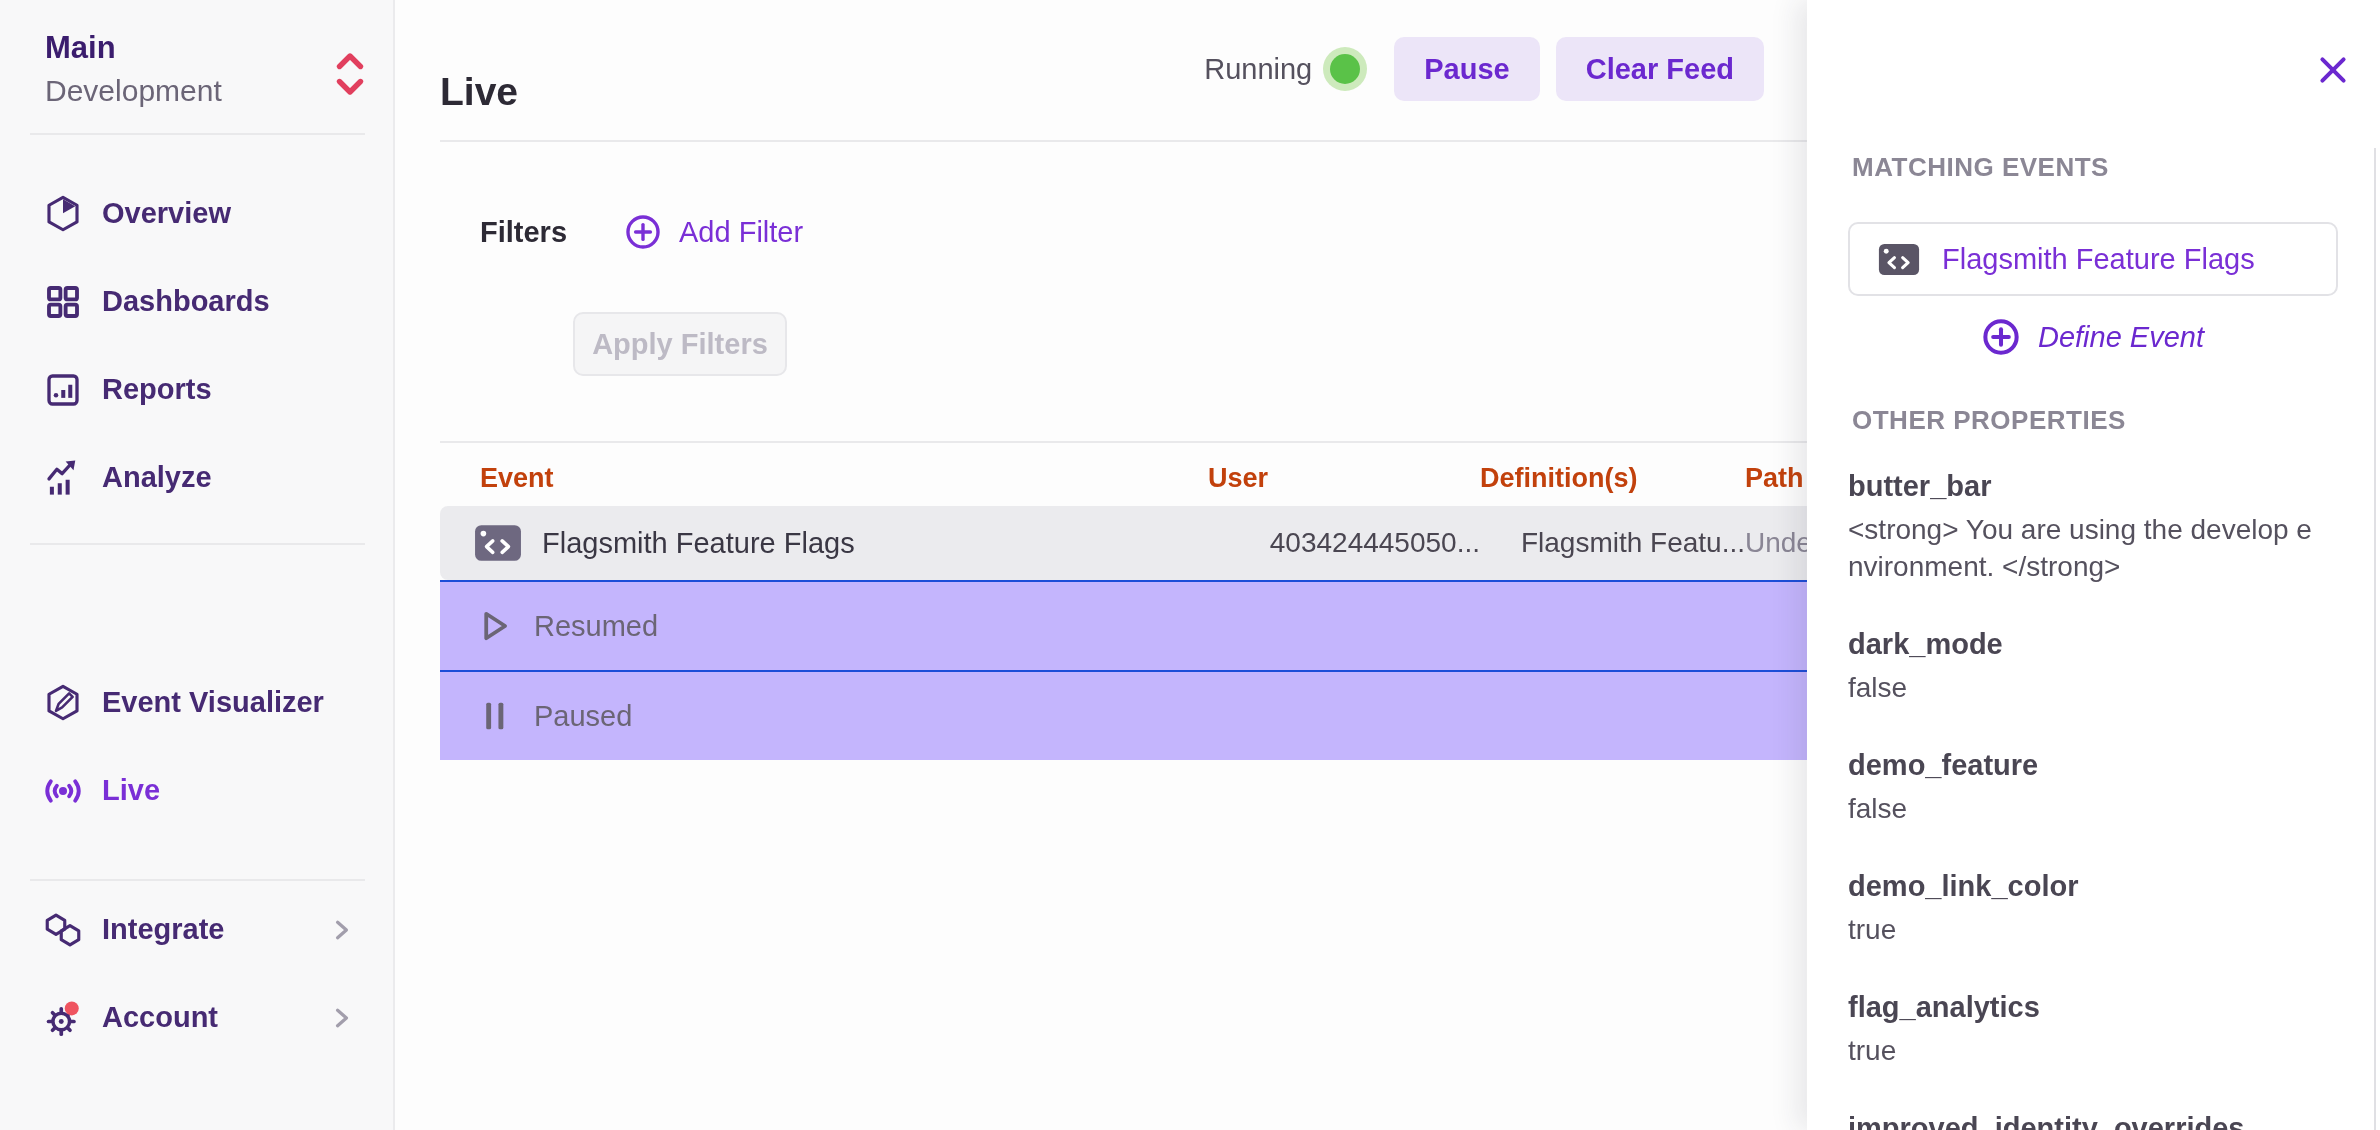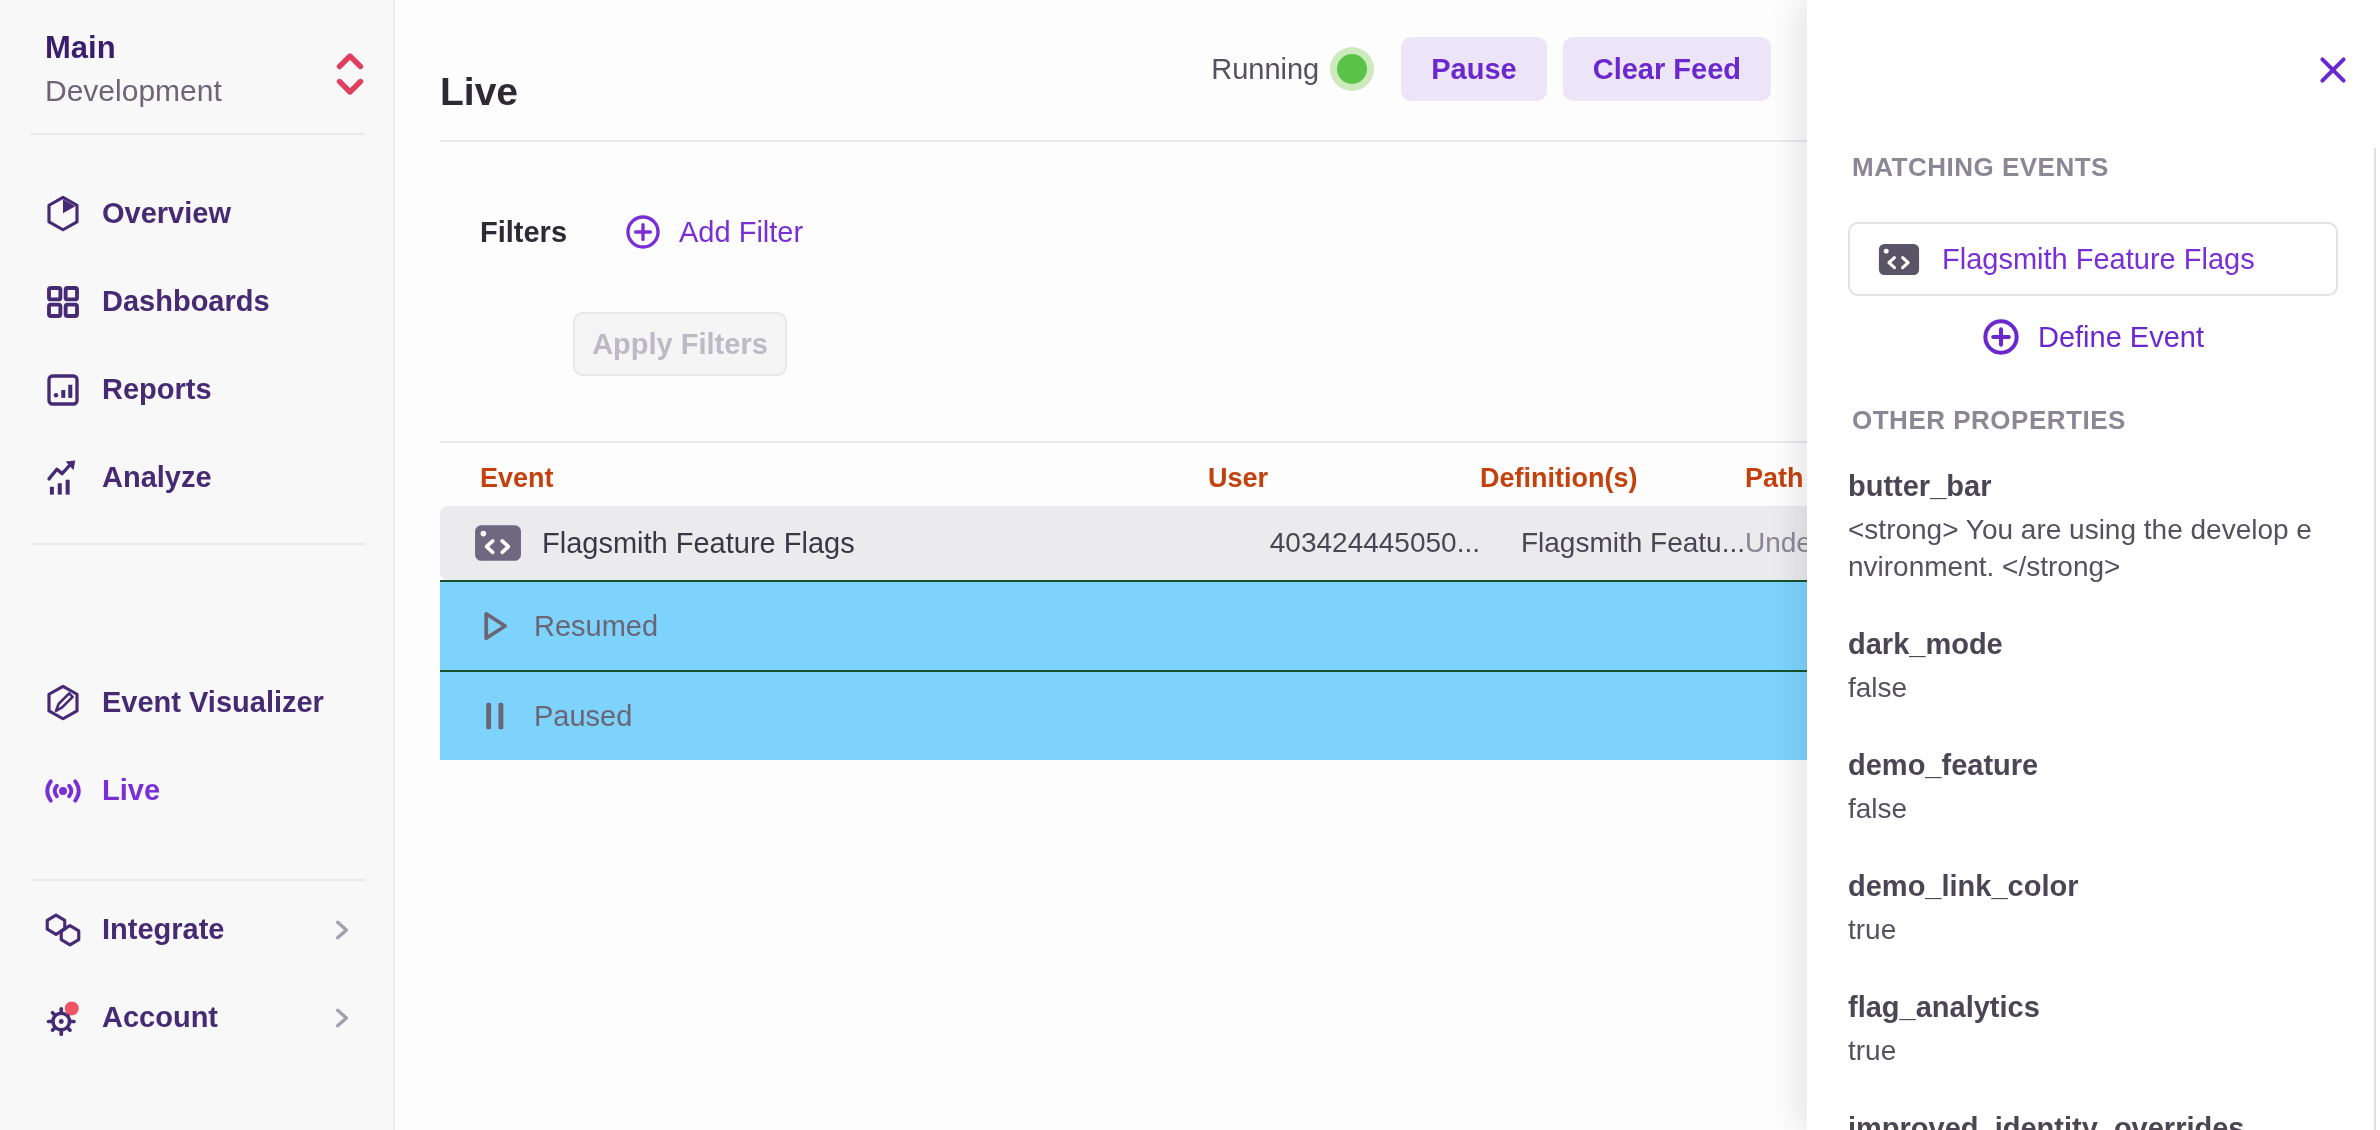--- a/index.html
+++ b/index.html
@@ -16,21 +16,21 @@
   .sb-divider{position:absolute;left:30px;width:335px;height:2px;background:#e9e9eb;}
   .nav-item{position:absolute;left:0;width:395px;height:88px;cursor:pointer;}
   .nav-icon{position:absolute;left:42px;top:24px;width:42px;height:42px;}
   .nav-label{position:absolute;left:102px;top:28px;font-size:29px;font-weight:700;color:#462a73;}
   .nav-item.active .nav-label{color:#7a2fd6;}
   .nav-chev{position:absolute;right:42px;top:34px;}
 
   
   .main{position:absolute;left:397px;top:0;width:1410px;height:1130px;}
   .page-title{position:absolute;left:43px;top:44px;font-size:39px;font-weight:700;color:#2d2a35;}
-  .header-right{position:absolute;right:36px;top:36px;height:66px;display:flex;align-items:center;}
+  .header-right{position:absolute;right:43px;top:36px;height:66px;display:flex;align-items:center;}
   .status-label{font-size:29px;color:#55515e;margin-right:18px;}
   .status-dot{width:30px;height:30px;border-radius:50%;background:#5ac248;
               box-shadow:0 0 0 7px #cdeabc;margin-right:34px;}
   .btn{height:64px;display:flex;align-items:center;justify-content:center;border-radius:10px;
        background:#ece5f8;color:#6b28cf;font-size:29px;font-weight:700;padding:0 30px;cursor:pointer;}
   .btn + .btn{margin-left:16px;}
   .hdivider{position:absolute;left:43px;right:0;height:2px;background:#e9e9eb;}
 
   .filters-row{position:absolute;left:83px;top:208px;height:48px;display:flex;align-items:center;}
   .filters-label{font-size:29px;font-weight:700;color:#2d2a35;margin-right:58px;}
@@ -39,37 +39,37 @@
   .apply-btn{position:absolute;left:176px;top:312px;width:214px;height:64px;background:#f5f5f6;
              border:2px solid #e7e7ea;border-radius:10px;color:#bdbac5;font-size:29px;font-weight:700;
              display:flex;align-items:center;justify-content:center;box-sizing:border-box;}
 
   .table{position:absolute;left:43px;top:450px;width:1367px;}
   .trow{display:grid;grid-template-columns:768px 272px 265px 1fr;align-items:center;}
   .thead{height:56px;font-size:27px;font-weight:600;color:#c2410c;}
   .thead .c1{padding-left:40px;}
   .feed-row{cursor:pointer;}
   .row-selected{height:74px;background:#ebebee;border-radius:8px 0 0 8px;font-size:29px;color:#3a3744;}
-  .row-plain{height:88px;background:#7dd3fc;border-top:2px solid #14532d;color:#6b6575;font-size:29px;}
+  .row-plain{height:88px;background:#c4b5fd;border-top:2px solid #1d4ed8;color:#6b6575;font-size:29px;}
   .cell-event{display:flex;align-items:center;padding-left:34px;gap:20px;}
   .cell-muted{color:#4a4651;font-size:28px;text-align:right;}
   .cell-path{color:#8a8695;font-size:28px;}
 
   
   .panel{position:absolute;left:1807px;top:0;width:573px;height:1130px;background:#ffffff;
          box-shadow:-10px 0 26px rgba(40,35,60,0.10);}
   .panel-close{position:absolute;left:508px;top:52px;width:40px;height:40px;cursor:pointer;}
   .panel-section-label{position:absolute;left:45px;font-size:26px;font-weight:600;color:#8b8795;
                        letter-spacing:0.5px;}
   .event-box{position:absolute;left:41px;top:222px;width:490px;height:74px;border:2px solid #e2e2e6;
              border-radius:10px;background:#fff;box-sizing:border-box;display:flex;align-items:center;
              padding-left:28px;gap:22px;cursor:pointer;}
   .event-box-label{font-size:29px;color:#7a2fd6;}
   .define-event{position:absolute;left:41px;top:312px;width:490px;height:50px;display:flex;
-                align-items:center;justify-content:center;gap:18px;cursor:pointer;}
+                align-items:center;justify-content:center;gap:18px;cursor:pointer;font-style:italic;}
   .define-event-label{font-size:29px;font-weight:500;color:#6b28cf;}
   .props{position:absolute;left:41px;top:470px;width:500px;}
   .prop{margin-bottom:43px;}
   .prop-name{font-size:29px;font-weight:700;color:#4a4653;margin-bottom:8px;}
   .prop-value{font-size:28px;color:#55515e;line-height:37px;white-space:pre-wrap;overflow-wrap:anywhere;}
   .panel-scrollbar{position:absolute;left:567px;top:148px;width:2px;height:982px;background:#e0e0e4;}
 </style>
 </head>
 <body>
 

